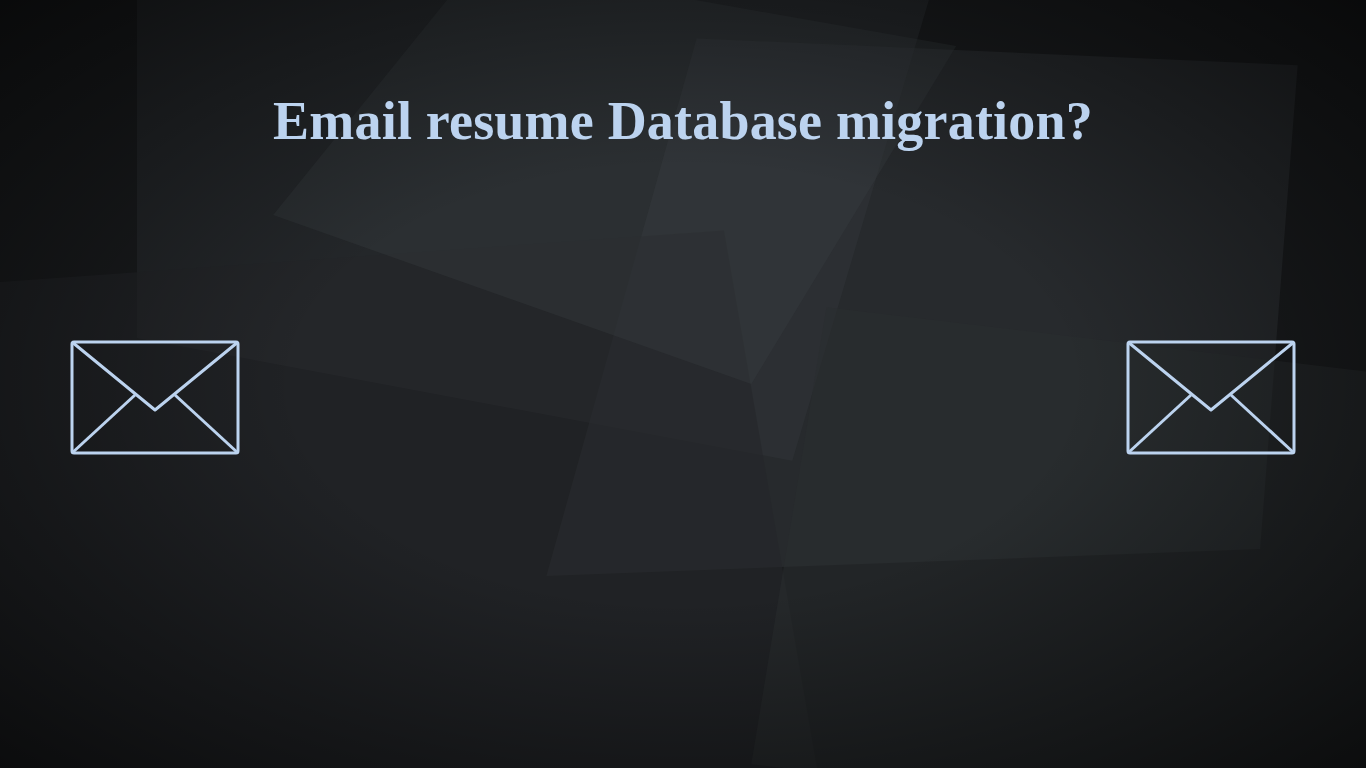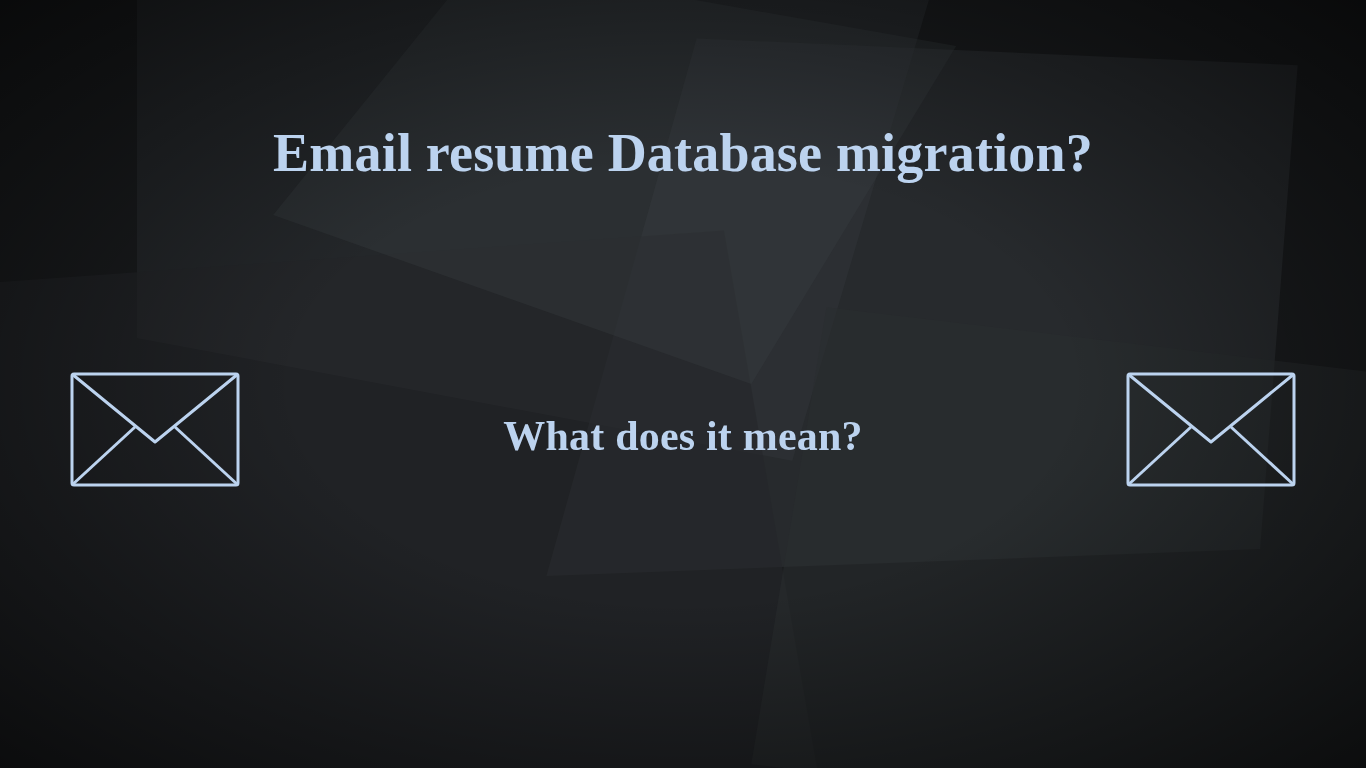--- a/index.html
+++ b/index.html
@@ -39,21 +39,20 @@
   .vignette {
     position: absolute;
     inset: 0;
     background: radial-gradient(ellipse at center, rgba(0,0,0,0) 40%, rgba(0,0,0,0.65) 100%);
     pointer-events: none;
   }
 
   .content {
     position: absolute;
     inset: 0;
-    margin-top: 32px;
   }
 
   .heading {
     position: absolute;
     left: 0; right: 0;
     text-align: center;
     font-weight: 700;
     color: #bcd3ef;
     line-height: 1.15;
     letter-spacing: .2px;
@@ -93,21 +92,20 @@
 
     <div class="mail-icon mail-left">
       <svg viewBox="0 0 170 115">
         <rect x="2" y="2" width="166" height="111" rx="2"></rect>
         <polyline points="2,2 85,70 168,2"></polyline>
         <line x1="2" y1="113" x2="65" y2="55"></line>
         <line x1="168" y1="113" x2="105" y2="55"></line>
       </svg>
     </div>
 
-    <div class="heading h2">What does it mean?</div>
 
     <div class="mail-icon mail-right">
       <svg viewBox="0 0 170 115">
         <rect x="2" y="2" width="166" height="111" rx="2"></rect>
         <polyline points="2,2 85,70 168,2"></polyline>
         <line x1="2" y1="113" x2="65" y2="55"></line>
         <line x1="168" y1="113" x2="105" y2="55"></line>
       </svg>
     </div>
 

